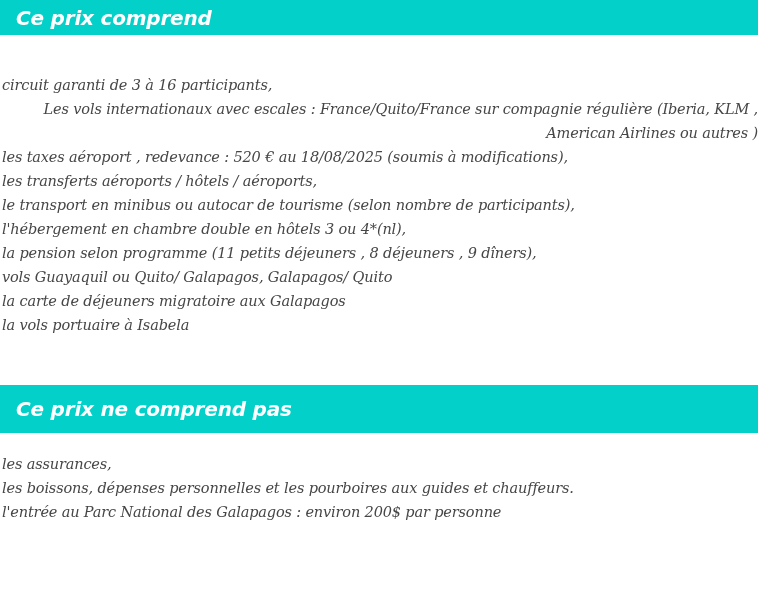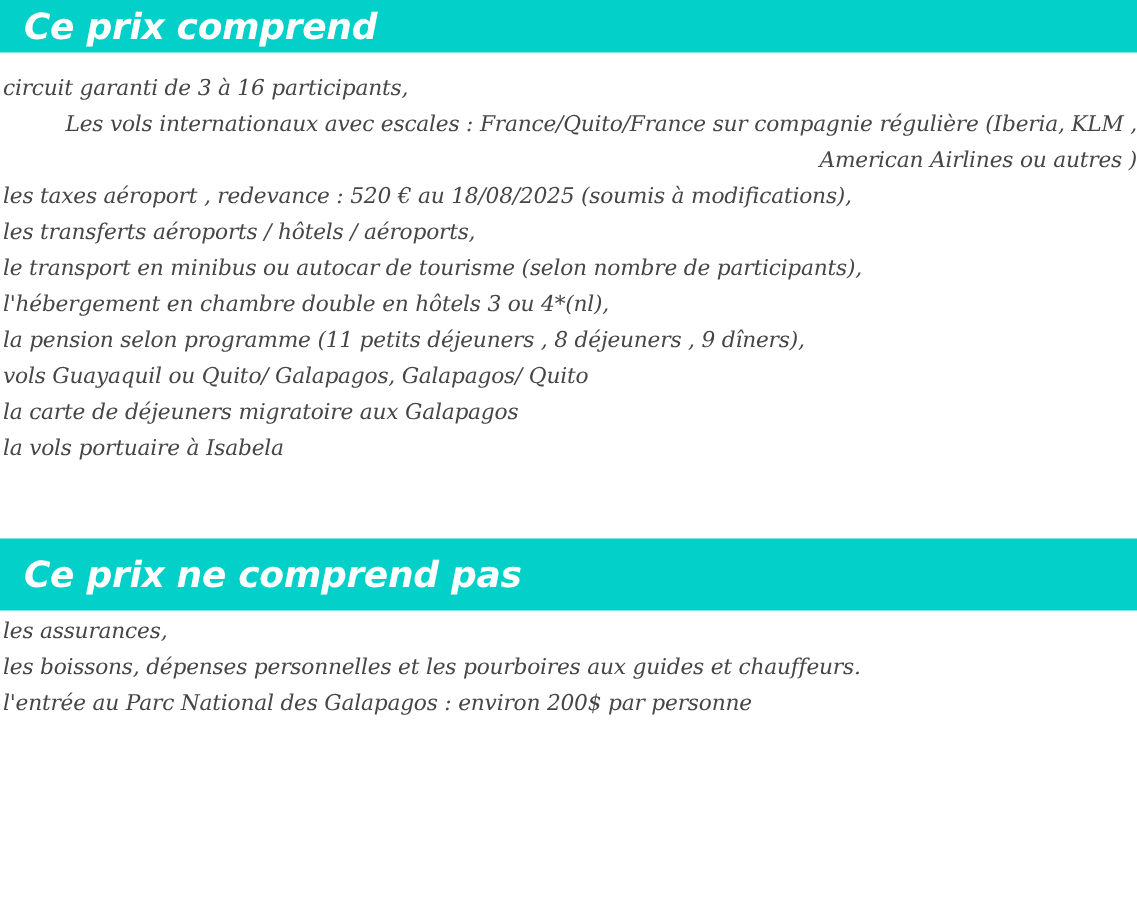--- a/index.html
+++ b/index.html
@@ -28,21 +28,21 @@
     background: #03d0c8;
     display: flex;
     align-items: center;
     padding: 0 0 0 16px;
   }
   .section-bar-title {
     color: #ffffff;
     font-family: "DejaVu Sans", sans-serif;
     font-style: italic;
     font-weight: bold;
-    font-size: 24px;
+    font-size: 20px;
     line-height: 1;
     letter-spacing: -0.2px;
     white-space: nowrap;
   }
 
   #bar-included { height: 35px; }
   #bar-excluded { height: 48px; }
 
   
   .body-block {
@@ -58,24 +58,24 @@
     white-space: nowrap;
     letter-spacing: -0.15px;
   }
   .body-line.wrap {
     white-space: normal;
     width: 756px;
     text-align: right;
   }
 
   #block-included {
-    padding-top: 12px;
+    padding-top: 38px;
   }
   #block-excluded {
-    padding-top: 2px;
+    padding-top: 19px;
   }
 
   .spacer-between {
     height: 48px;
   }
 </style>
 </head>
 <body>
 
 <div class="page">

